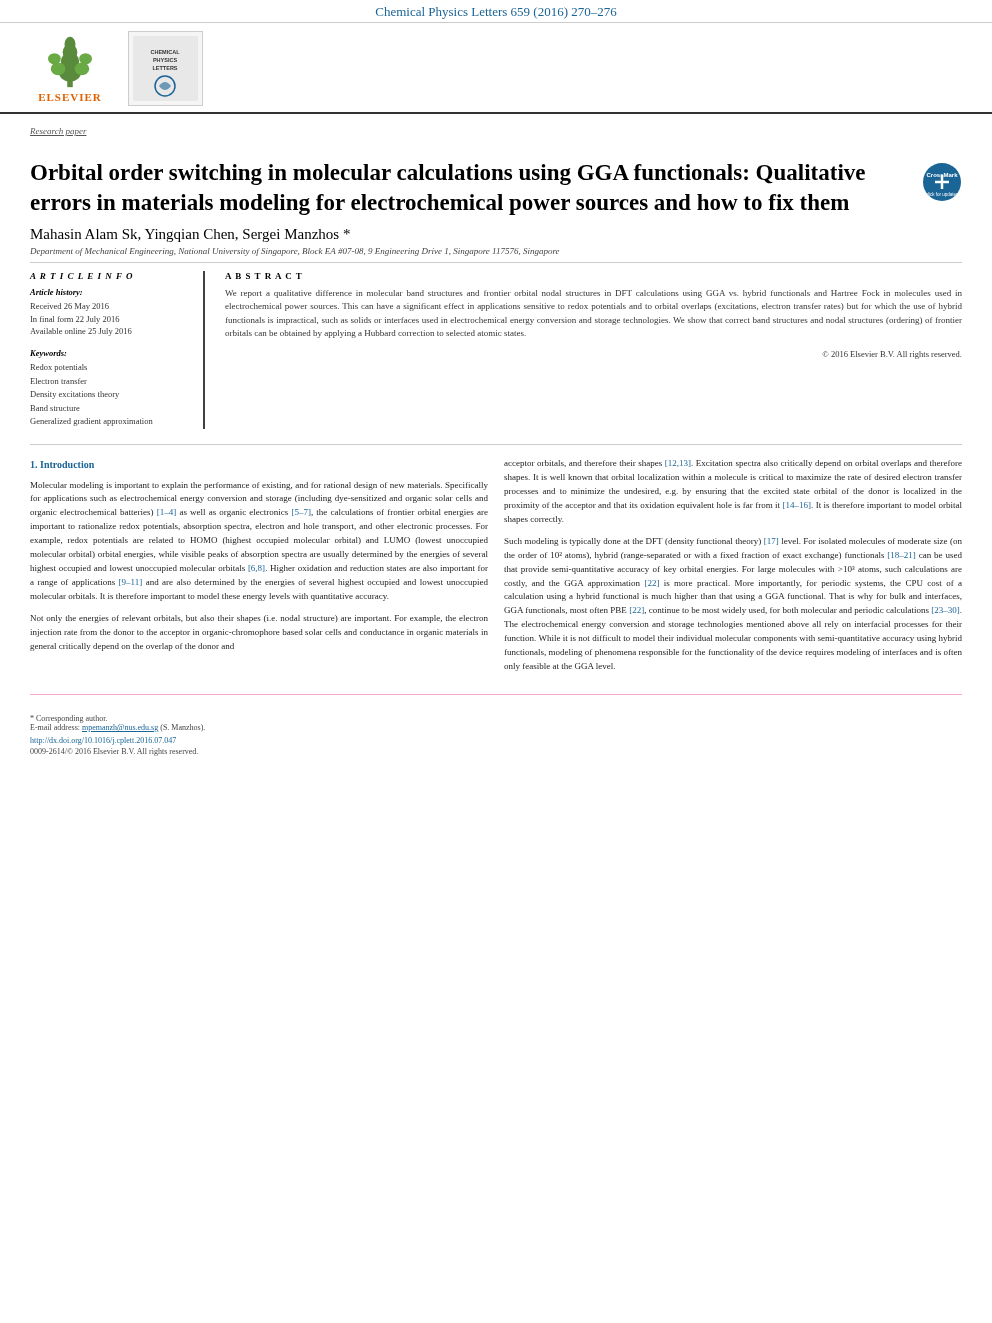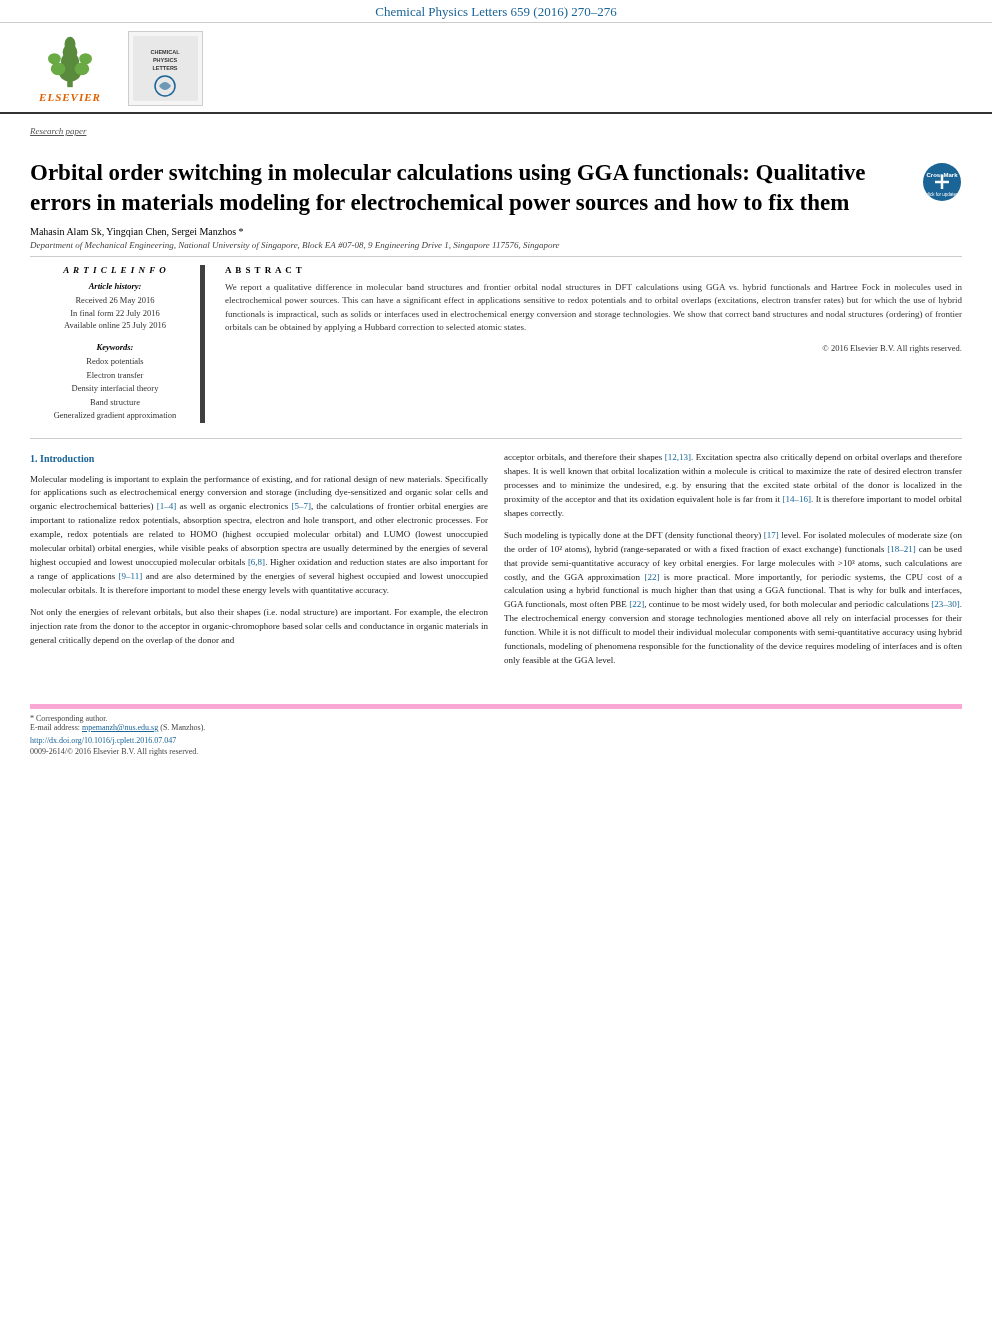--- a/index.html
+++ b/index.html
@@ -21,21 +21,20 @@
     .journal-header {
       display: flex;
       align-items: center;
       padding: 8px 20px 6px;
       border-bottom: 2px solid #333;
       border-top: 1px solid #ccc;
       position: relative;
     }
     .journal-header-left {
       width: 100px;
-      font-style: italic;
     }
     .elsevier-logo {
       display: flex;
       flex-direction: column;
       align-items: center;
     }
     .elsevier-tree {
       width: 70px;
       height: 55px;
     }
@@ -116,43 +115,42 @@
       color: #000;
       flex: 1;
     }
     .crossmark-badge {
       width: 40px;
       height: 40px;
       flex-shrink: 0;
       margin-top: 4px;
     }
     .authors {
-      font-size: 10px;
+      font-size: 15px;
       margin: 8px 0 3px;
       color: #000;
     }
     .affiliation {
       font-size: 9px;
       font-style: italic;
       color: #444;
       margin-bottom: 6px;
     }
     .two-column-section {
       display: flex;
       gap: 20px;
       border-top: 1px solid #ccc;
       padding-top: 8px;
       margin-top: 6px;
     }
     .article-info {
       width: 175px;
       flex-shrink: 0;
-      border-right: 5px solid #404040;
+      border-right: 2px solid #404040;
       padding-right: 0;
-      text-align: center;
     }
     .article-info h4 {
       font-size: 9px;
       font-variant: small-caps;
       letter-spacing: 1px;
       color: #000;
       margin-bottom: 6px;
       font-style: italic;
     }
     .article-info .section-label {
@@ -224,23 +222,23 @@
       color: #1a6496;
       margin-bottom: 6px;
     }
     .body-col p {
       margin-bottom: 8px;
       font-size: 9px;
       line-height: 1.55;
     }
     .body-col a { color: #1a6496; text-decoration: none; }
     .footnote-section {
-      border-top: 5px solid #f9a8d4;
-      margin-top: 28px;
-      padding-top: 5px;
+      border-top: 1px solid #f9a8d4;
+      margin-top: 12px;
+      padding-top: 19px;
       font-size: 8px;
       color: #444;
     }
     .footnote-section a { color: #1a6496; }
     .doi-bar {
       margin-top: 4px;
       font-size: 8px;
       color: #1a6496;
     }
     .doi-bar a { color: #1a6496; text-decoration: none; text-align: center; }
@@ -318,21 +316,21 @@
       <h4>A R T I C L E   I N F O</h4>
       <div class="section-label">Article history:</div>
       <div class="date-item">Received 26 May 2016</div>
       <div class="date-item">In final form 22 July 2016</div>
       <div class="date-item">Available online 25 July 2016</div>
 
       <div class="keywords-section">
         <div class="section-label">Keywords:</div>
         <div class="kw">Redox potentials</div>
         <div class="kw">Electron transfer</div>
-        <div class="kw">Density interfacial theory</div>
+        <div class="kw">Density excitations theory</div>
         <div class="kw">Band structure</div>
         <div class="kw">Generalized gradient approximation</div>
       </div>
     </div>
 
     <div class="abstract-section">
       <h4>A B S T R A C T</h4>
       <p class="abstract-text">We report a qualitative difference in molecular band structures and frontier orbital nodal structures in DFT calculations using GGA vs. hybrid functionals and Hartree Fock in molecules used in electrochemical power sources. This can have a significant effect in applications sensitive to redox potentials and to orbital overlaps (excitations, electron transfer rates) but for which the use of hybrid functionals is impractical, such as solids or interfaces used in electrochemical energy conversion and storage technologies. We show that correct band structures and nodal structures (ordering) of frontier orbitals can be obtained by applying a Hubbard correction to selected atomic states.</p>
       <div class="copyright">© 2016 Elsevier B.V. All rights reserved.</div>
     </div>

